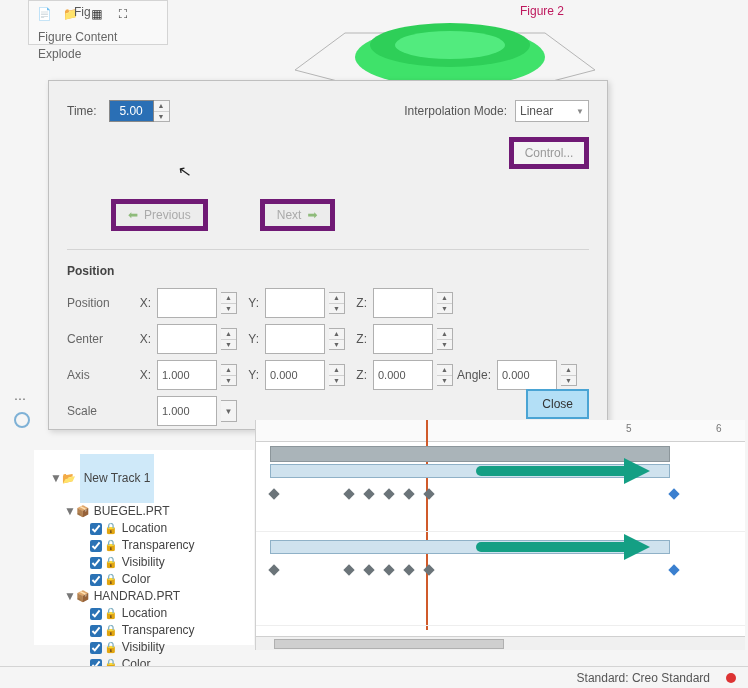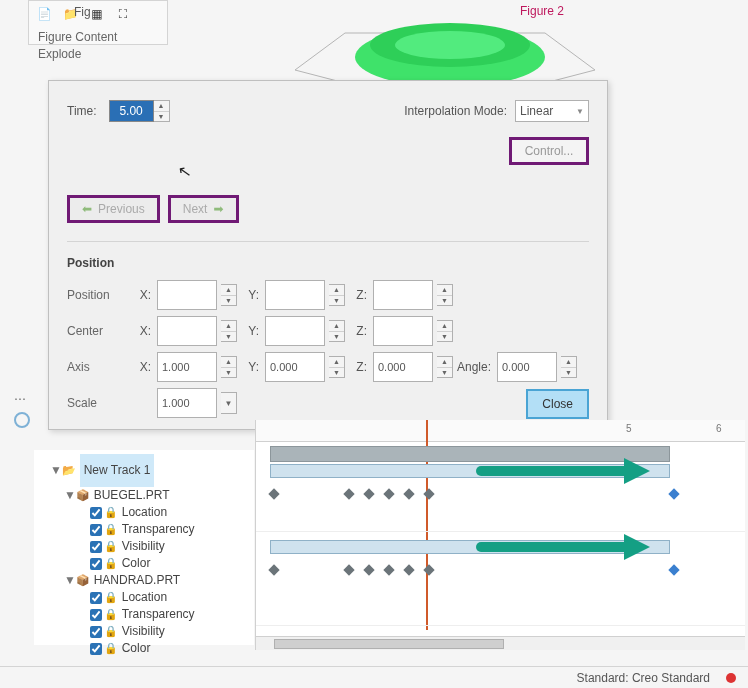--- a/index.html
+++ b/index.html
@@ -101,26 +101,26 @@
   .interp-select {
     margin-left: 8px; width: 74px; height: 22px;
     border: 1px solid #b0b0b0; background: #fff;
     display: inline-flex; align-items: center; justify-content: space-between;
     padding: 0 4px;
     color: #555;
   }
   .interp-select .dd { color: #888; font-size: 8px; }
 
   .btn {
-    border: 3px solid #701a75;
+    border: 5px solid #701a75;
     background: #f4f4f4;
     padding: 4px 12px;
     color: #999;
     cursor: pointer;
-    display: inline-flex; align-items: center; gap: 6px;
+    display: inline-flex; align-items: center; gap: 6px; margin-left: 44px;
   }
   .btn.control { float: right; margin-top: 10px; width: 80px; justify-content: center; }
   .nav-btns { margin-top: 30px; display: flex; gap: 8px; }
   .btn.prev, .btn.next { background: #ececec; color: #aaa; }
   .divider { height: 1px; background: #d4d4d4; margin: 18px 0 14px 0; }
 
   .section-title { font-weight: bold; color: #444; margin-bottom: 10px; }
 
   .grid { display: grid; grid-template-columns: 70px 20px 64px 16px 28px 64px 16px 28px 64px 16px 44px 64px 16px; row-gap: 6px; align-items: center; }
   .grid .gl { color: #666; }
@@ -154,21 +154,21 @@
     background: #fff;
     font-size: 12px;
     padding: 4px 2px;
     color: #444;
   }
   .tree ul { list-style: none; padding-left: 14px; }
   .tree li { line-height: 17px; display: flex; align-items: center; gap: 2px; }
   .tree .tog { color: #777; width: 10px; display:inline-block; }
   .tree .chk { width: 12px; height: 12px; accent-color: #2a72b5; }
   .tree .glyph { font-size: 11px; color: #b0853a; margin-right: 2px; }
-  .track-name { background: #cfe9f9; padding: 8px 4px; }
+  .track-name { background: #cfe9f9; padding: 16px 4px; }
 
   .timeline {
     position: absolute;
     left: 255px; top: 420px;
     width: 490px; height: 230px;
     background: #fff;
     border-left: 1px solid #d0d0d0;
   }
   .ruler {
     height: 22px; border-bottom: 1px solid #d0d0d0;

